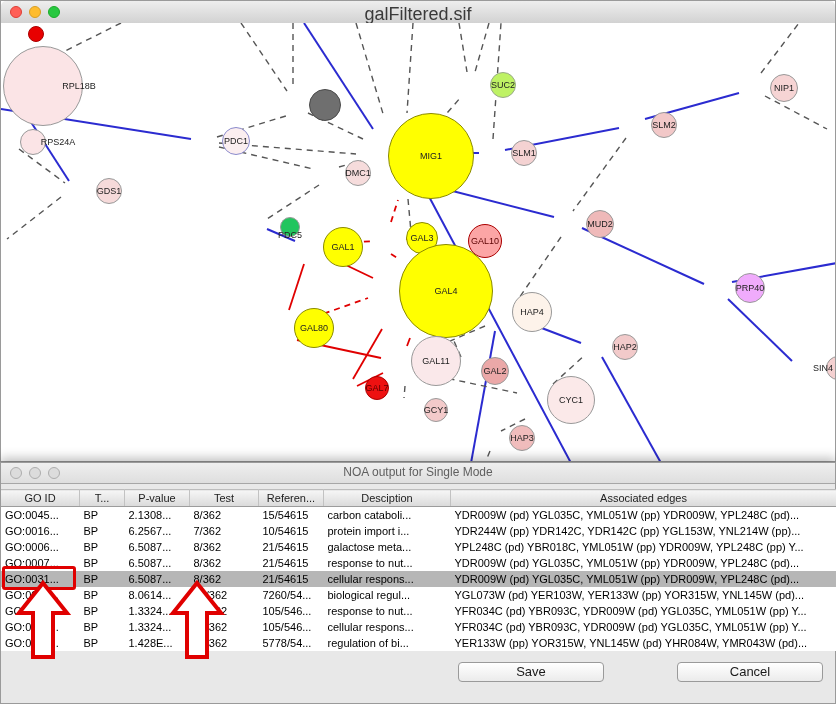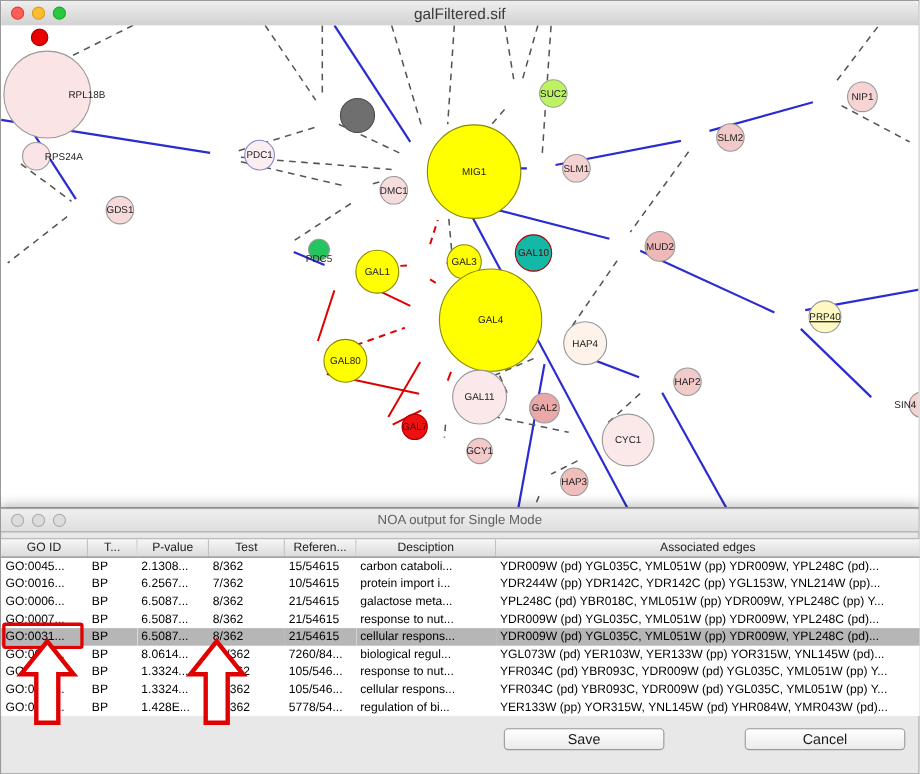--- a/index.html
+++ b/index.html
@@ -11,21 +11,21 @@
   
   .window{position:relative;border:1px solid #9a9a9a;box-sizing:border-box;}
   .titlebar{
     position:relative;height:22px;
     background:linear-gradient(#eeeeee,#d2d2d2);
     border-bottom:1px solid #a6a6a6;
     border-radius:5px 5px 0 0;
   }
   .titlebar .title{
     position:absolute;left:0;right:0;top:3px;
-    text-align:center;font-size:14px;color:#3a3a3a;
+    text-align:center;font-size:18px;color:#3a3a3a;
   }
   .lights{position:absolute;left:9px;top:5px;display:flex;gap:7px;}
   .light{width:12px;height:12px;border-radius:50%;box-sizing:border-box;}
   .light.red{background:#ff5f57;border:1px solid #de3e36;}
   .light.yellow{background:#febc2e;border:1px solid #d89e24;}
   .light.green{background:#28c840;border:1px solid #1aab29;}
   .light.inactive{background:#dcdcdc;border:1px solid #adadad;}
 
   
   .graph-window{width:836px;height:462px;background:#fff;}
@@ -204,36 +204,36 @@
         </div>
         <div class="node" style="left: 618px; top: 89px; height: 26px; width: 26px; background: rgb(242, 200, 200); border-color: rgb(153, 153, 153);">
           <span class="node-label">SLM2</span>
         </div>
         <div class="node" style="left: 737px; top: 51px; height: 28px; width: 28px; background: rgb(246, 212, 212); border-color: rgb(153, 153, 153);">
           <span class="node-label">NIP1</span>
         </div>
         <div class="node" style="left: 553px; top: 187px; height: 28px; width: 28px; background: rgb(239, 185, 185); border-color: rgb(153, 153, 153);">
           <span class="node-label">MUD2</span>
         </div>
-        <div class="node" style="left: 702px; top: 250px; height: 30px; width: 30px; background: #fef9c3; border-color: rgb(153, 153, 153); text-decoration: underline;">
+        <div class="node" style="left: 702px; top: 250px; height: 30px; width: 30px; background: #f0abfc; border-color: rgb(153, 153, 153);">
           <span class="node-label">PRP40</span>
         </div>
         <div class="node" style="left: 793px; top: 333px; height: 24px; width: 24px; background: rgb(244, 208, 208); border-color: rgb(153, 153, 153);">
           <span class="node-label" style="left: -15px;">SIN4</span>
         </div>
         <div class="node" style="left: 247px; top: 194px; height: 20px; width: 20px; background: #22c55e; border-color: rgb(153, 153, 153);">
           <span class="node-label" style="top: 8px;">PDC5</span>
         </div>
         <div class="node" style="left: 290px; top: 204px; height: 40px; width: 40px; background: rgb(255, 255, 0); border-color: rgb(138, 138, 0);">
           <span class="node-label">GAL1</span>
         </div>
         <div class="node" style="left: 373px; top: 199px; height: 32px; width: 32px; background: rgb(255, 255, 0); border-color: rgb(138, 138, 0);">
           <span class="node-label">GAL3</span>
         </div>
-        <div class="node" style="left: 435px; top: 190px; height: 34px; width: 34px; background: #14b8a6; border-color: rgb(170, 0, 0);">
+        <div class="node" style="left: 435px; top: 201px; height: 34px; width: 34px; background: #fca5a5; border-color: rgb(170, 0, 0);">
           <span class="node-label" style="color: rgb(90, 0, 0);">GAL10</span>
         </div>
         <div class="node" style="left: 366px; top: 221px; height: 94px; width: 94px; background: rgb(255, 255, 0); border-color: rgb(138, 138, 0);">
           <span class="node-label">GAL4</span>
         </div>
         <div class="node" style="left: 479px; top: 269px; height: 40px; width: 40px; background: rgb(253, 243, 234); border-color: rgb(153, 153, 153);">
           <span class="node-label">HAP4</span>
         </div>
         <div class="node" style="left: 579px; top: 311px; height: 26px; width: 26px; background: rgb(242, 202, 202); border-color: rgb(153, 153, 153);">
           <span class="node-label">HAP2</span>
@@ -332,21 +332,21 @@
           <td>8/362</td>
           <td>21/54615</td>
           <td>cellular respons...</td>
           <td>YDR009W (pd) YGL035C, YML051W (pp) YDR009W, YPL248C (pd)...</td>
         </tr>
         <tr>
           <td>GO:0065...</td>
           <td>BP</td>
           <td>8.0614...</td>
           <td>94/362</td>
-          <td>7260/84...</td>
+          <td>7260/54...</td>
           <td>biological regul...</td>
           <td>YGL073W (pd) YER103W, YER133W (pp) YOR315W, YNL145W (pd)...</td>
         </tr>
         <tr>
           <td>GO:0031...</td>
           <td>BP</td>
           <td>1.3324...</td>
           <td>17/362</td>
           <td>105/546...</td>
           <td>response to nut...</td>

